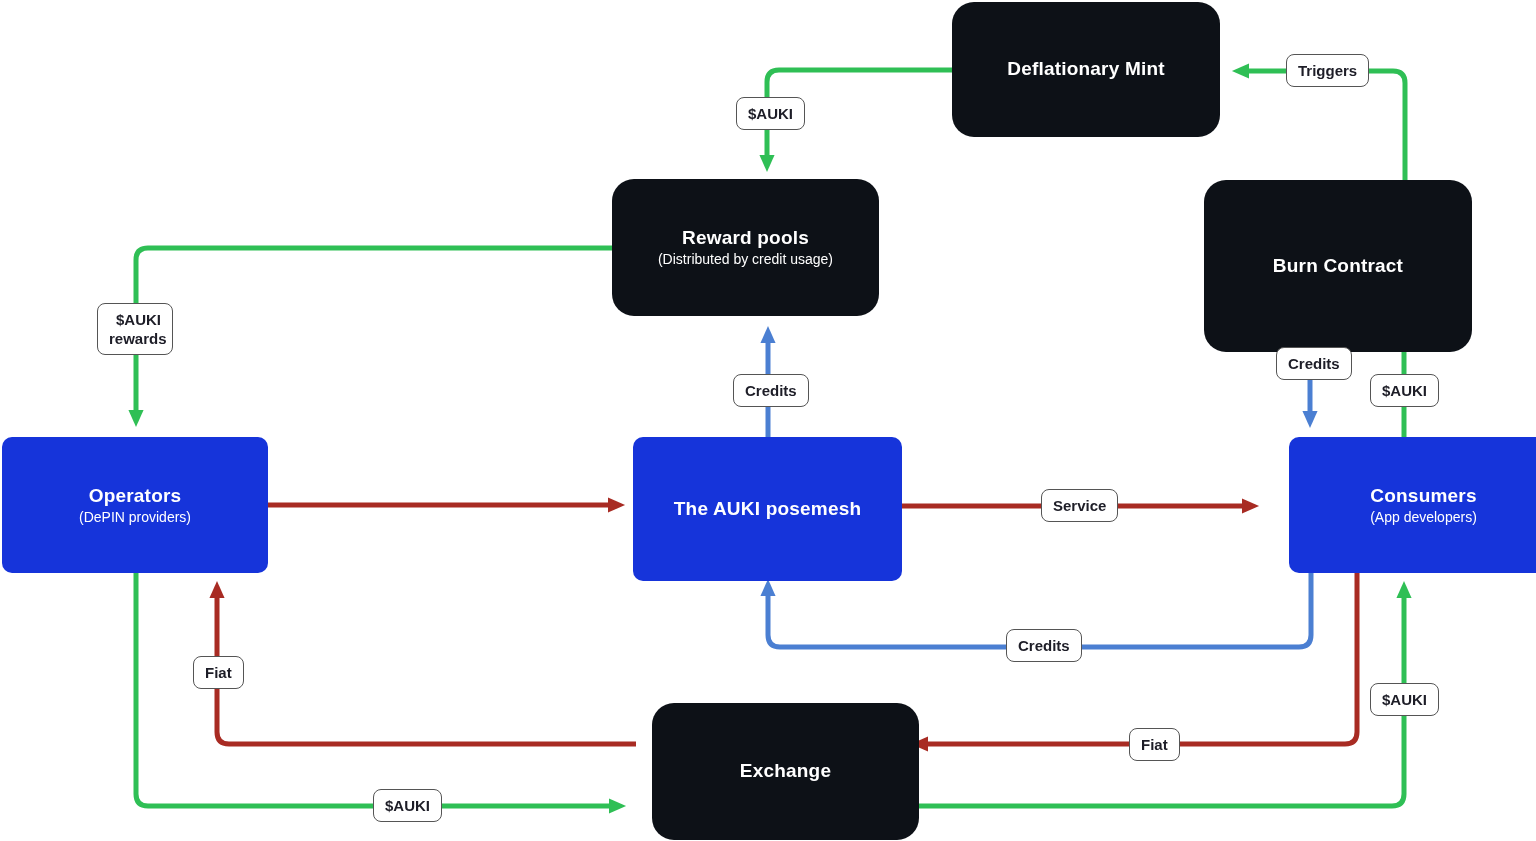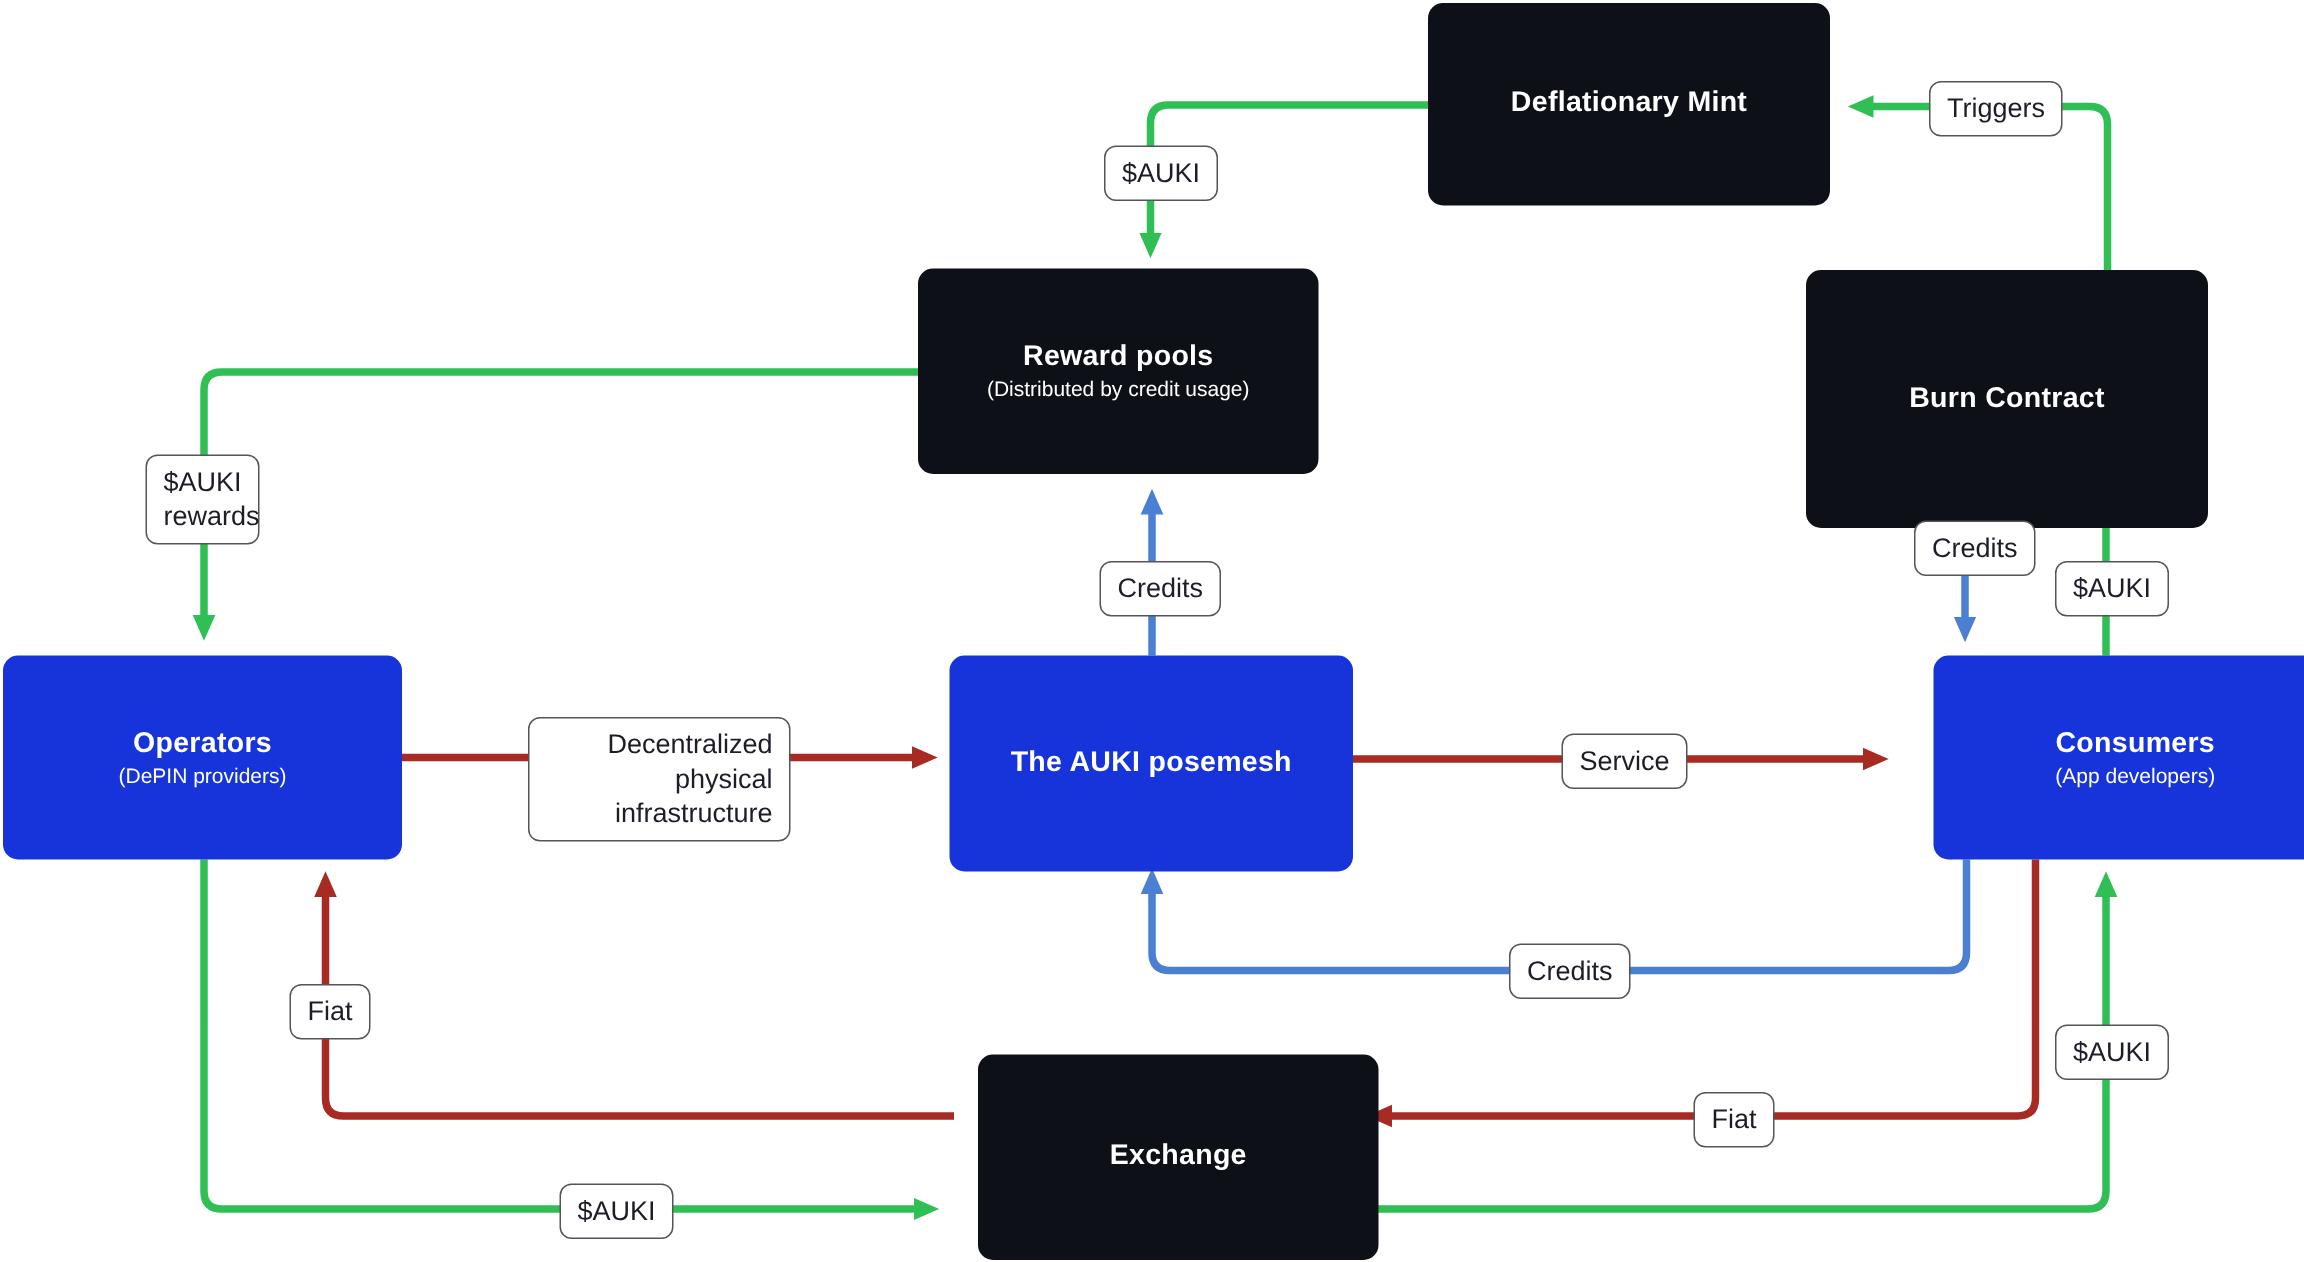--- a/index.html
+++ b/index.html
@@ -27,42 +27,43 @@
   .node{
     position:absolute;z-index:2;
     border-radius:10px;
     display:flex;flex-direction:column;
     align-items:center;justify-content:center;
     text-align:center;
     color:var(--node-text);
     padding:0 14px;
     box-sizing:border-box;
   }
-  .node.dark{background:var(--node-dark-bg);}
+  .node.dark{background:var(--node-dark-bg);border-radius:22px;}
   .node.blue{background:var(--node-blue-bg);}
   .node-title{
     font-size:19px;font-weight:bold;line-height:1.3;
     letter-spacing:.2px;
   }
   .node-sub{
     font-size:14px;font-weight:normal;line-height:1.25;
     max-width:198px;
   }
 
   .elabel{
     position:absolute;z-index:3;
     background:var(--label-bg);
     border:1.5px solid var(--label-border);
     border-radius:8px;
     padding:6px 11px;
-    font-size:18px;line-height:1.28;
+    font-size:15px;line-height:1.28;
     color:var(--label-text);
     text-align:center;
     white-space:nowrap;
     box-sizing:border-box;
+    font-weight:bold;
   }
   .elabel.wrap{white-space:normal;text-align:right;}
 </style>
 </head>
 <body>
 
 <div class="canvas">
 
   <svg class="edges" width="1536" height="841" viewBox="0 0 1536 841">
     <defs>
@@ -130,21 +131,20 @@
   <div class="elabel" style="left:1286px;top:54px">Triggers</div>
 
   <div class="elabel wrap" style="left:97px;top:303px;width:76px">$AUKI rewards</div>
 
   <div class="elabel" style="left:733px;top:374px">Credits</div>
 
   <div class="elabel" style="left:1276px;top:347px">Credits</div>
 
   <div class="elabel" style="left:1370px;top:374px">$AUKI</div>
 
-  <div class="elabel wrap" style="left:352px;top:478px;width:175px">Decentralized physical infrastructure</div>
 
   <div class="elabel" style="left:1041px;top:489px">Service</div>
 
   <div class="elabel" style="left:1006px;top:629px">Credits</div>
 
   <div class="elabel" style="left:193px;top:656px">Fiat</div>
 
   <div class="elabel" style="left:1129px;top:728px">Fiat</div>
 
   <div class="elabel" style="left:373px;top:789px">$AUKI</div>

